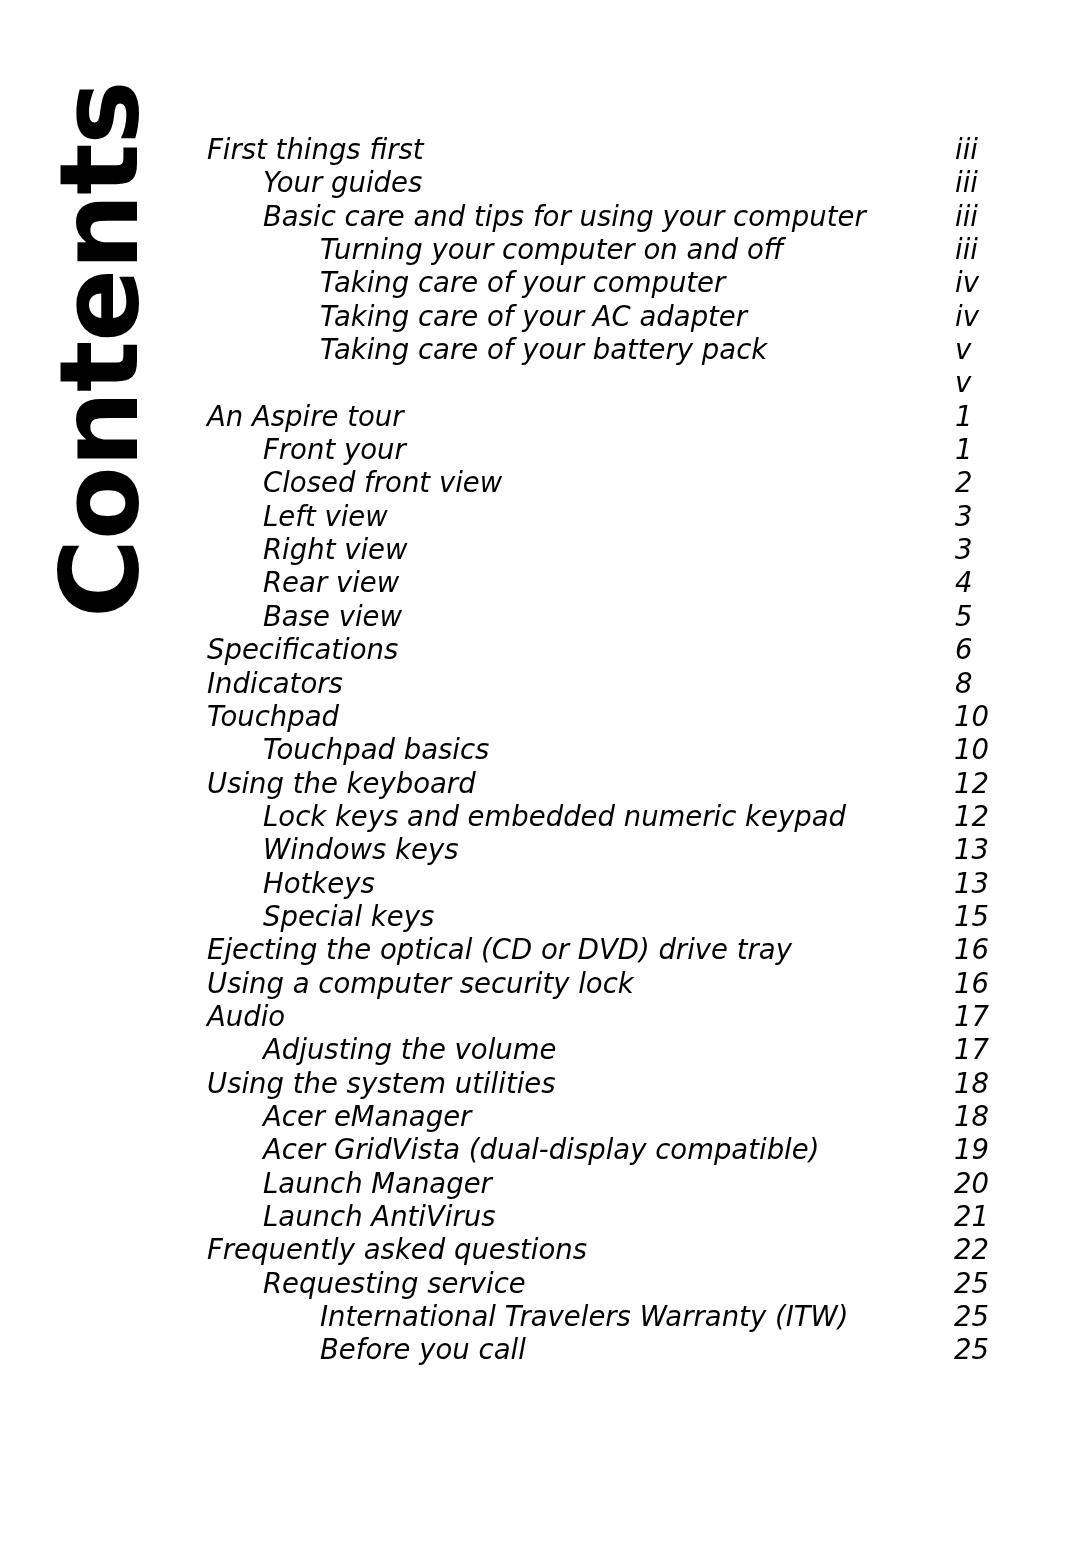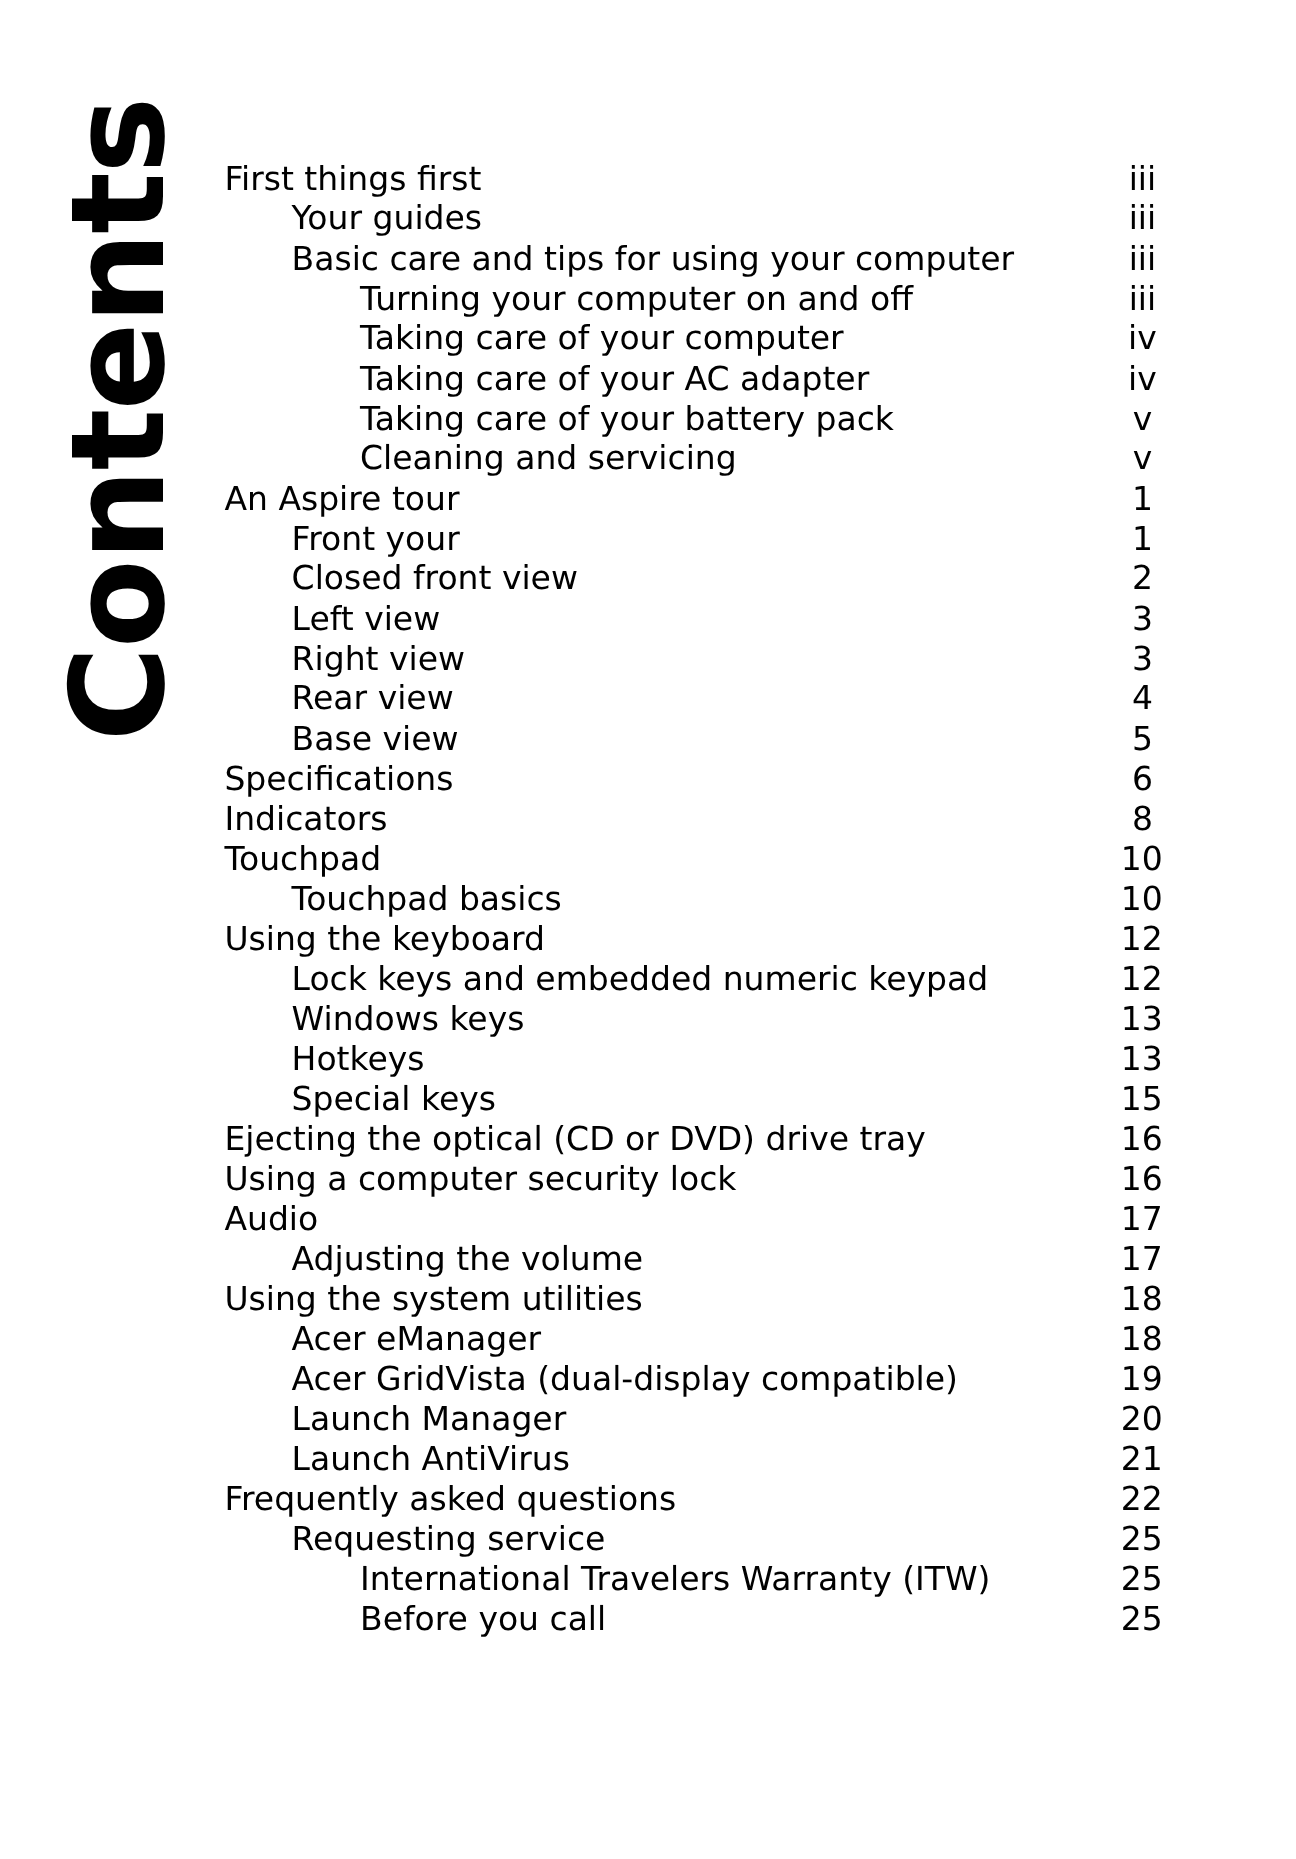--- a/index.html
+++ b/index.html
@@ -34,42 +34,43 @@
     font-size: 108px;
     font-weight: 700;
     letter-spacing: -1.5px;
     line-height: 1;
     color: #000000;
   }
 
   
   #toc {
     position: absolute;
-    left: 187px;
+    left: 207px;
     top: 133px;
     width: 782px;
+    font-style: italic;
   }
   .toc-row {
     display: flex;
     align-items: baseline;
     height: 33.35px;
     line-height: 33.35px;
     font-size: 27.5px;
     font-weight: 400;
     white-space: nowrap;
   }
   .toc-title {
     flex: 0 0 auto;
   }
   .toc-filler {
     flex: 1 1 auto;
   }
   .toc-page {
     flex: 0 0 auto;
-    text-align: center;
+    text-align: left;
     min-width: 34px;
   }
   .lvl0 .toc-title { padding-left: 0px; }
   .lvl1 .toc-title { padding-left: 56px; }
   .lvl2 .toc-title { padding-left: 113px; }
 </style>
 </head>
 <body>
 
 <div id="contents-heading">
@@ -106,21 +107,20 @@
       <span class="toc-title">Taking care of your AC adapter</span>
       <span class="toc-filler"></span>
       <span class="toc-page">iv</span>
     </div>
     <div class="toc-row lvl2">
       <span class="toc-title">Taking care of your battery pack</span>
       <span class="toc-filler"></span>
       <span class="toc-page">v</span>
     </div>
     <div class="toc-row lvl2">
-      <span class="toc-title">Cleaning and servicing</span>
       <span class="toc-filler"></span>
       <span class="toc-page">v</span>
     </div>
     <div class="toc-row lvl0">
       <span class="toc-title">An Aspire tour</span>
       <span class="toc-filler"></span>
       <span class="toc-page">1</span>
     </div>
     <div class="toc-row lvl1">
       <span class="toc-title">Front your</span>

